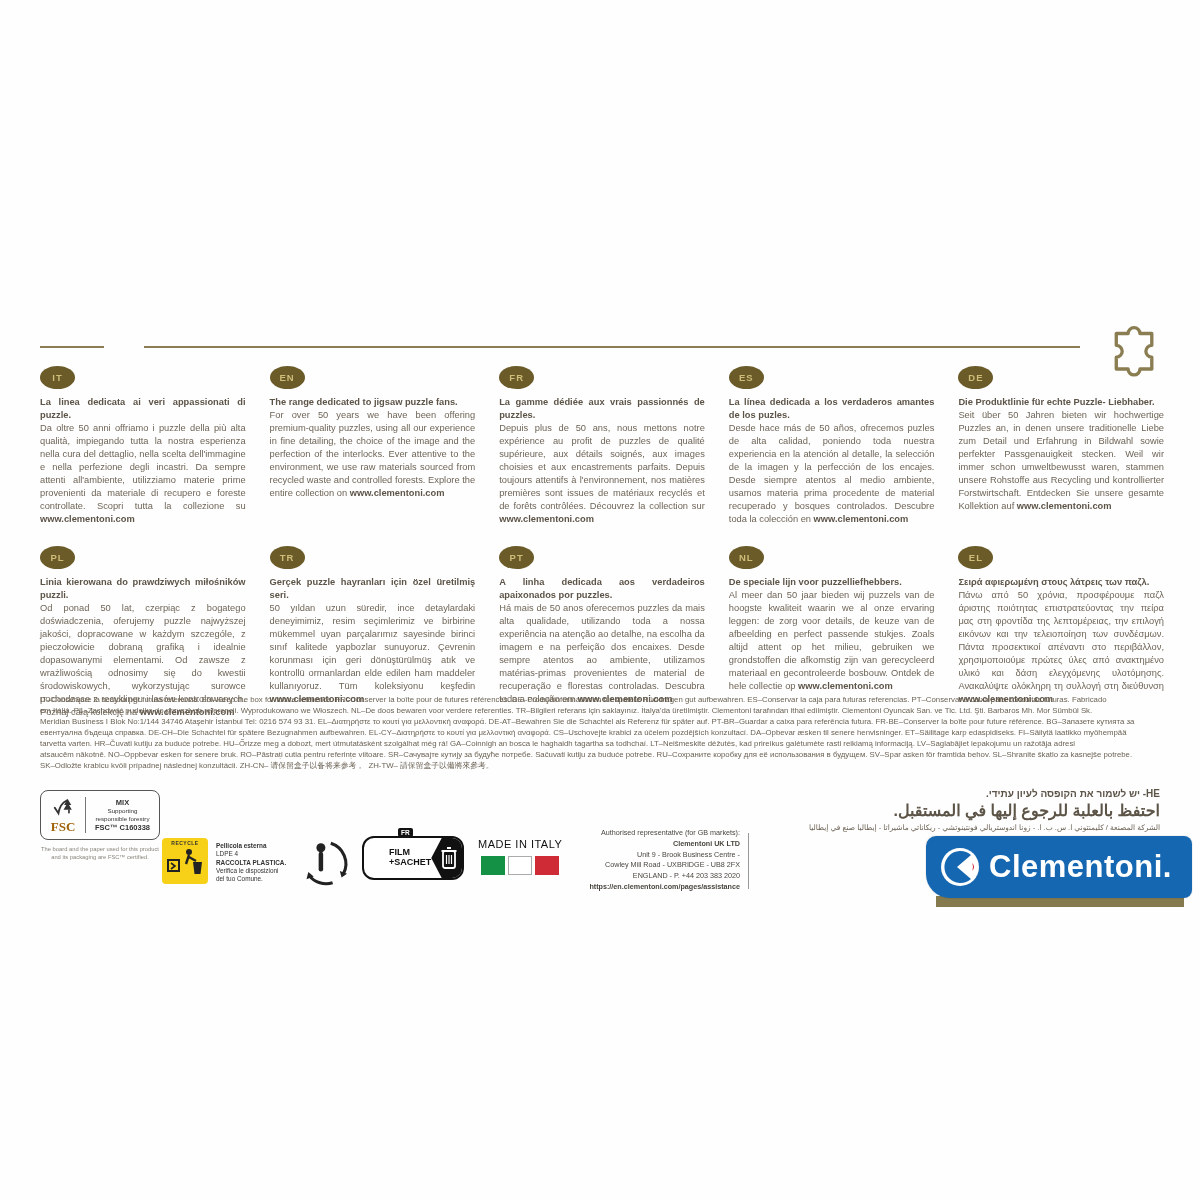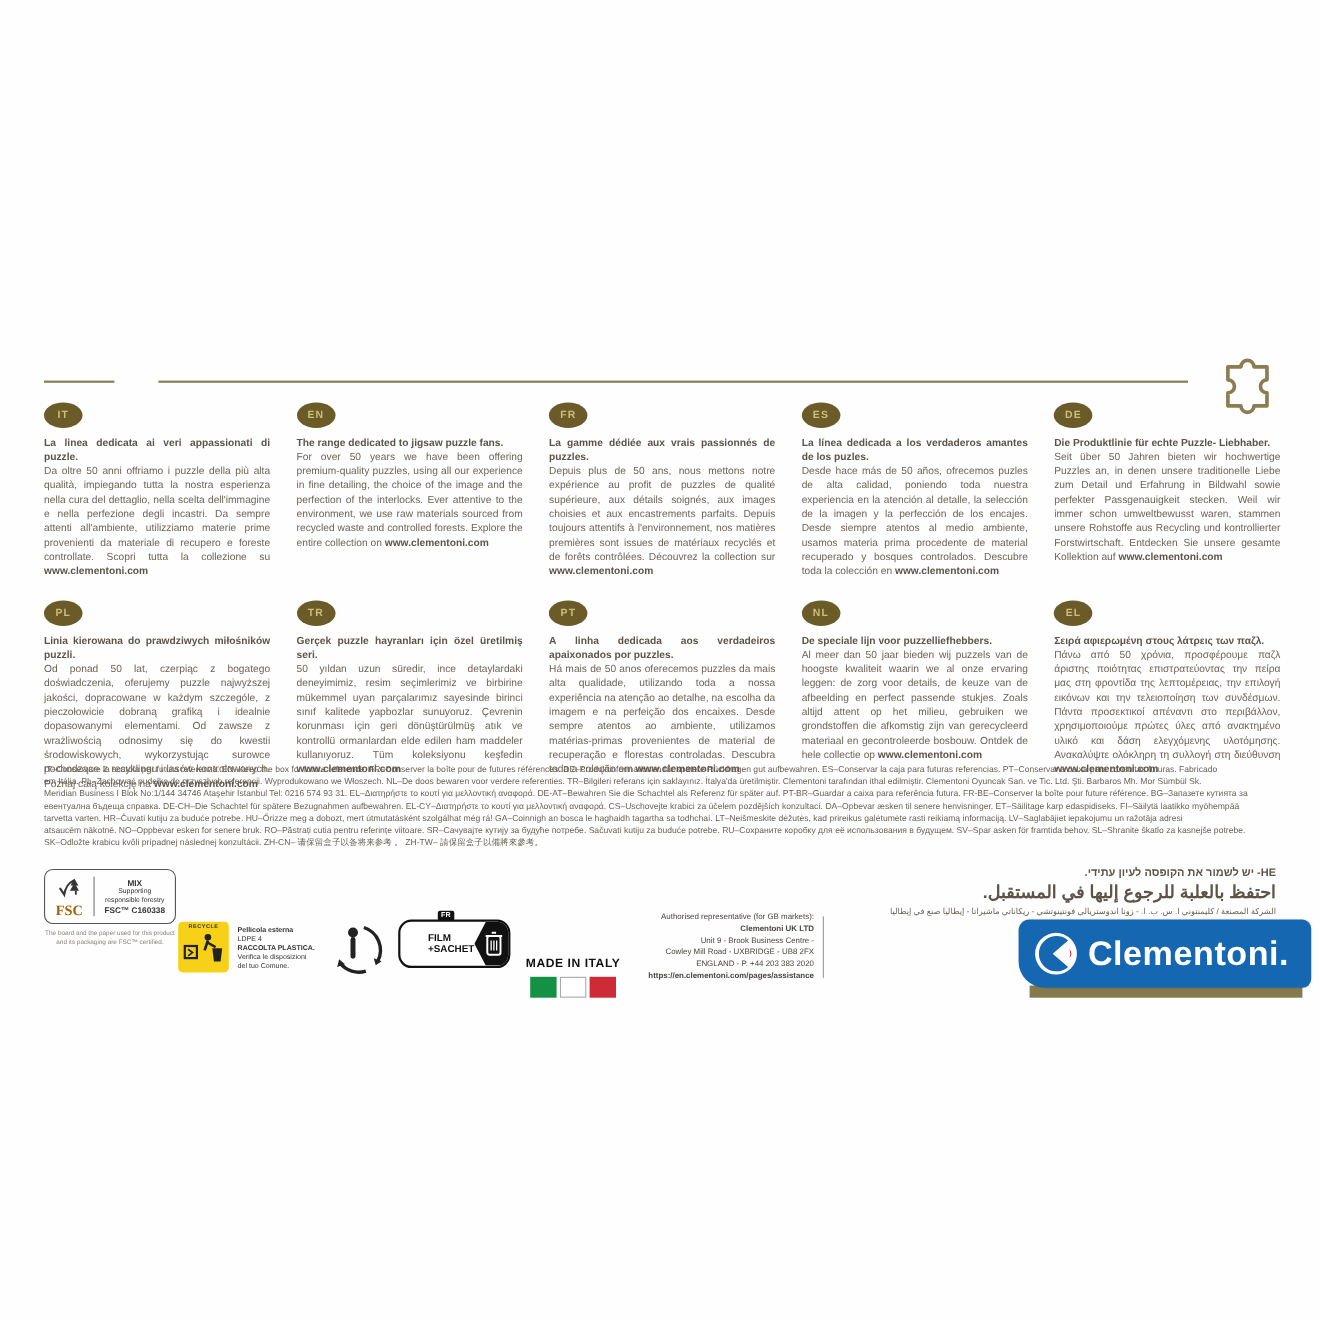--- a/index.html
+++ b/index.html
@@ -73,21 +73,21 @@
     display:flex; overflow:hidden;
   }
   .fs-left { flex:1; display:flex; flex-direction:column; justify-content:center; padding-left:25px; font-size:9px; font-weight:bold; color:#111; line-height:1.1; }
   .fs-right { width:40px; background:#111; clip-path:polygon(34% 0, 100% 0, 100% 100%, 34% 100%, 0 50%); display:flex; align-items:center; justify-content:flex-end; padding-right:4px; }
   .fr-tag {
     position:absolute; left:358px; top:40px; background:#111; color:#fff;
     font-size:6.5px; font-weight:bold; padding:1px 3px; border-radius:2px;
   }
 
   .mii { position:absolute; left:438px; top:50px; text-align:center; }
-  .mii-text { font-size:11px; font-weight:bold; color:#111; letter-spacing:.5px;margin-top:32px; }
+  .mii-text { font-size:11px; font-weight:normal; color:#111; letter-spacing:.5px; }
   .flag { display:flex; gap:3px; justify-content:center; margin-top:6px; }
   .flag span { width:24px; height:19px; display:block; }
   .flag .g { background:#149144; }
   .flag .w { background:#fff; border:1px solid #aaa; }
   .flag .r { background:#ce2b37; }
 
   .addresses { position:absolute; left:542px; top:40px; display:flex; align-items:center; }
   .addr { font-size:7.2px; line-height:1.5; text-align:right; color:#4a463f; width:158px; }
   .addr div:nth-child(2) { font-weight:bold; }
   .addr div:nth-child(6) { font-weight:bold; }

